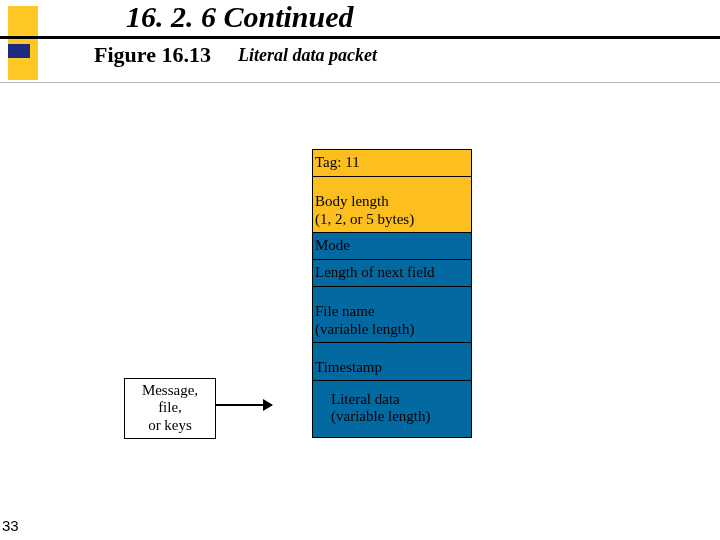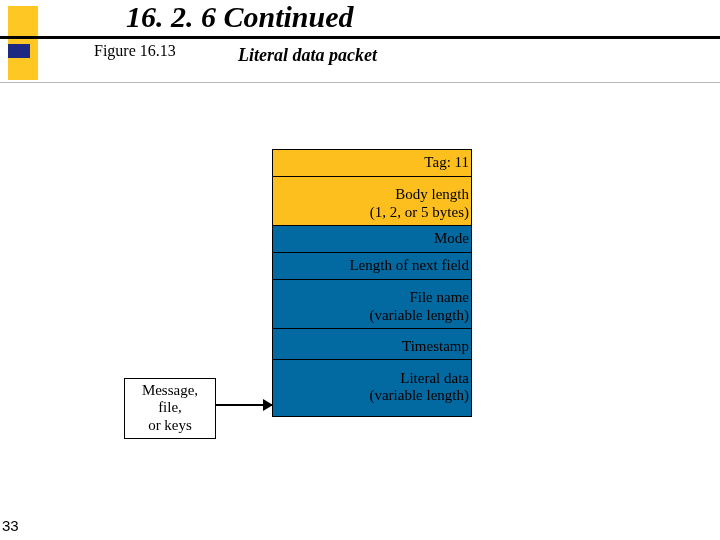--- a/index.html
+++ b/index.html
@@ -51,22 +51,22 @@
     font-size: 30px;
     font-weight: bold;
     font-style: italic;
     color: #000;
     margin-left: 40px;
   }
   .figure-label {
     position: absolute;
     left: 94px;
     top: 42px;
-    font-size: 16px;
-    font-weight: normal;
+    font-size: 22px;
+    font-weight: bold;
     color: #000;
   }
   .figure-caption {
     position: absolute;
     left: 238px;
     top: 45px;
     font-size: 18px;
     font-weight: bold;
     font-style: italic;
     color: #000;
@@ -74,26 +74,27 @@
   }
   .diagram {
     position: absolute;
     left: 272px;
     top: 150px;
     width: 200px;
   }
   .cell {
     border: 1px solid #000;
     margin-top: -1px;
-    text-align: right;
+    text-align: left;
     font-size: 15px;
     line-height: 1.15;
     padding: 4px 2px 5px 2px;
+    margin-left: 40px;
   }
-  .cell.tall { padding: 9px 2px 4px 2px; }
+  .cell.tall { padding: 16px 2px 4px 2px; }
   .cell.orange { background: #fcbf1e; }
   .cell.grey   { background: #0369a1; }
   .cell .sub { display: block; }
   .input-box {
     position: absolute;
     left: 124px;
     top: 378px;
     width: 92px;
     border: 1px solid #000;
     text-align: center;

